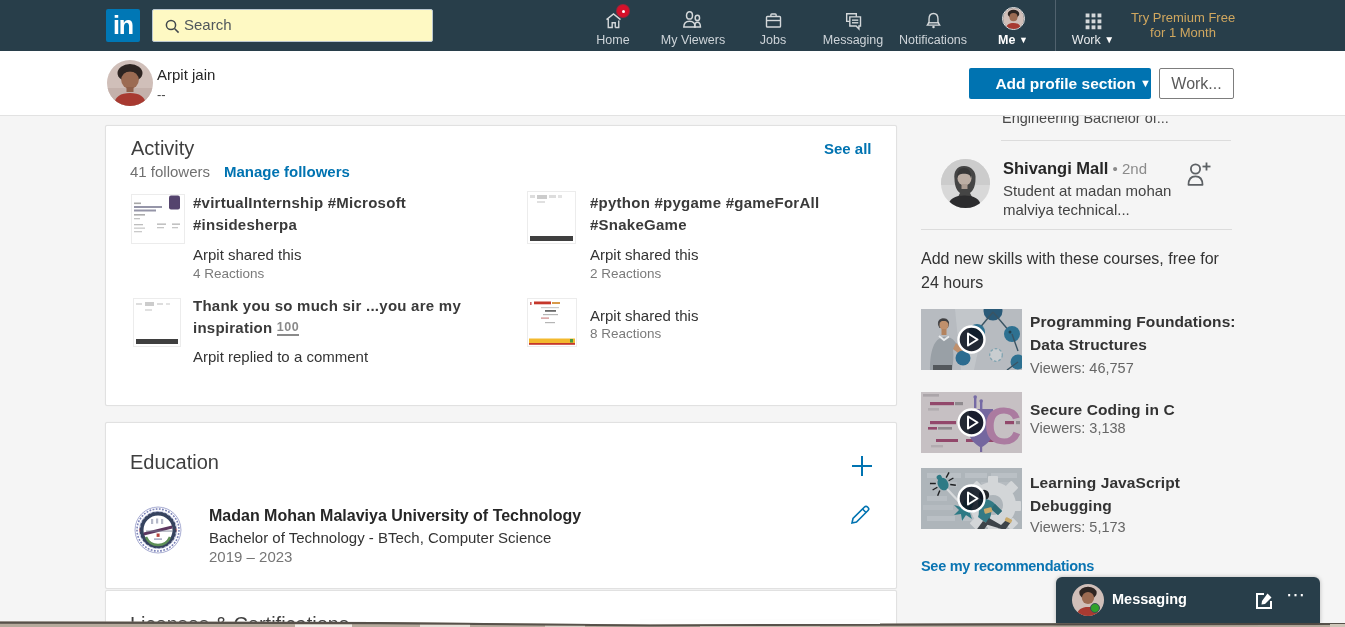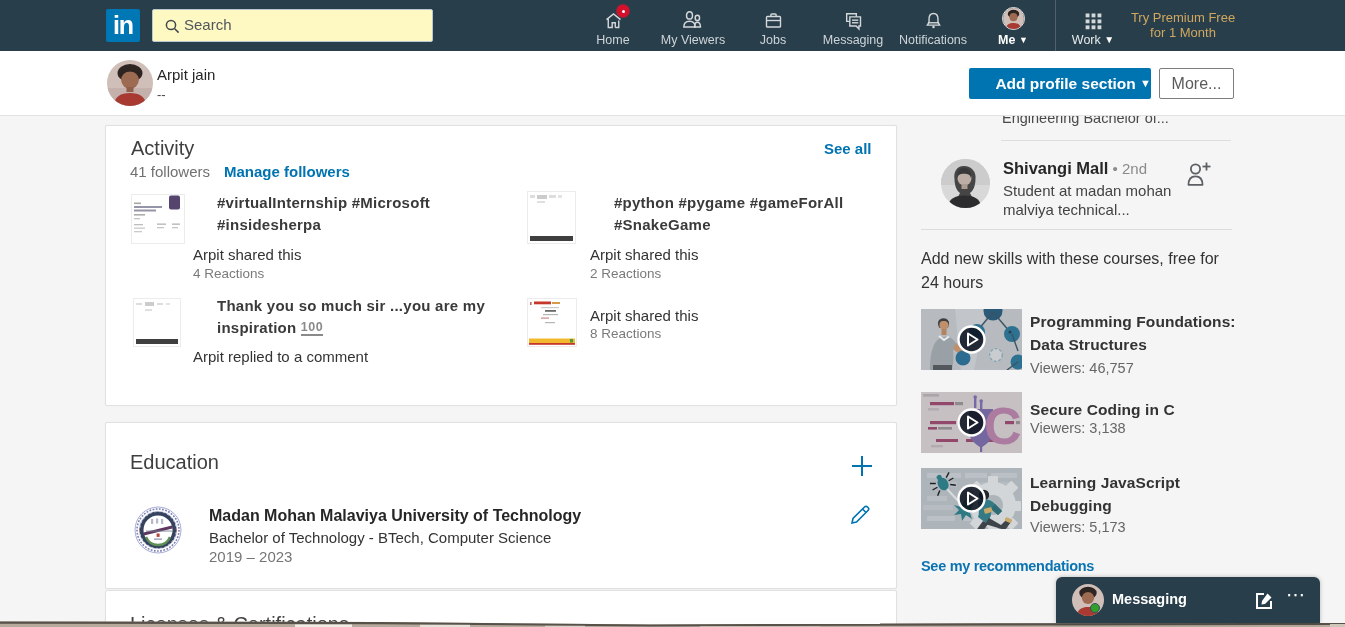--- a/index.html
+++ b/index.html
@@ -24,21 +24,21 @@
 #pdash{left:157px;top:36px;font-size:13px;color:#444;}
 #addbtn{left:969px;top:17px;width:182px;height:31px;background:#0073b1;border-radius:2px;color:#fff;font-weight:700;font-size:15.5px;text-align:right;line-height:31px;}
 #morebtn{left:1159px;top:17px;width:75px;height:31px;background:#fff;border:1px solid #7d7d7d;border-radius:2px;color:#5a5a5a;font-size:16px;text-align:center;line-height:29px;}
 
 .card{background:#fff;border:1px solid #e1e1e1;border-radius:2px;box-shadow:0 0 1px rgba(0,0,0,0.08);}
 #actcard{left:105px;top:125px;width:792px;height:281px;}
 #educard{left:105px;top:422px;width:792px;height:167px;}
 #liccard{left:105px;top:590px;width:792px;height:45px;}
 .h2{font-size:20px;color:#3f3f3f;}
 .blue{color:#0073b1;font-weight:700;}
-.post-title{font-size:15px;font-weight:700;color:#3a3a3a;line-height:22px;letter-spacing:0.25px;margin-left:24px;}
+.post-title{font-size:15px;font-weight:700;color:#3a3a3a;line-height:22px;letter-spacing:0.25px;}
 .meta{font-size:15px;color:#333;}
 .sub{font-size:13.5px;color:#7a7a7a;}
 .thumb{position:absolute;background:#fff;border:1px solid #ececec;}
 
 .divider{background:#dcdcdc;height:1px;}
 .rr{font-size:15px;color:#434343;}
 .ctitle{font-size:15.5px;font-weight:700;color:#333;line-height:23px;letter-spacing:0.1px;}
 .viewers{font-size:14.5px;color:#666;}
 
 #msgbar{left:1056px;top:577px;width:264px;height:46px;background:#283e4a;border-radius:6px 6px 0 0;z-index:40;box-shadow:0 0 4px rgba(0,0,0,0.25);}
@@ -133,21 +133,21 @@
           <rect y="28" width="46" height="18" fill="#c4b1ab"></rect>
           <ellipse cx="23" cy="13" rx="12.5" ry="9" fill="#2e2522"></ellipse>
           <circle cx="23" cy="20" r="8.8" fill="#9c6b52"></circle>
           <path d="M14 16 C14 10 18 8 23 8 C28 8 32 10 32 16 C30 12.5 27 11.5 23 11.5 C19 11.5 16 12.5 14 16Z" fill="#2e2522"></path>
           <rect x="19.5" y="27" width="7" height="5" fill="#8f5f49"></rect>
           <path d="M7 46 C7 36.5 14 33 23 33 C32 33 39 36.5 39 46 Z" fill="#a83a31"></path>
         </svg></div>
 <div class="abs" id="pname">Arpit jain</div>
 <div class="abs" id="pdash">--</div>
 <div class="abs" id="addbtn">Add profile section <span style="font-size:11px;position:relative;top:-2px;">▼</span></div>
-<div class="abs" id="morebtn">More...</div>
+<div class="abs" id="morebtn">Work...</div>
 </div>
 
 <div class="abs" style="left:1002px;top:110px;z-index:1;font-size:14.5px;color:#4a4a4a;">Engineering Bachelor of...</div>
 <div class="abs divider" style="left:1001px;top:140px;width:230px;"></div>
 <div class="abs" style="left:941px;top:159px;width:49px;height:49px;border-radius:50%;overflow:hidden;">
 <svg width="49" height="49" viewBox="0 0 49 49">
         <rect width="49" height="49" fill="#d8d8d8"></rect>
         <rect width="49" height="26" fill="#cccccc"></rect>
         <path d="M23 7 C15.5 7 12.5 13 13.5 20 C13.5 27 16 32 19 34 L17 38 H31 L29 34 C32 32 34.5 27 34.5 20 C35.5 13 30.5 7 23 7Z" fill="#454545"></path>
         <circle cx="23.5" cy="19.5" r="7" fill="#bcaea4"></circle>

